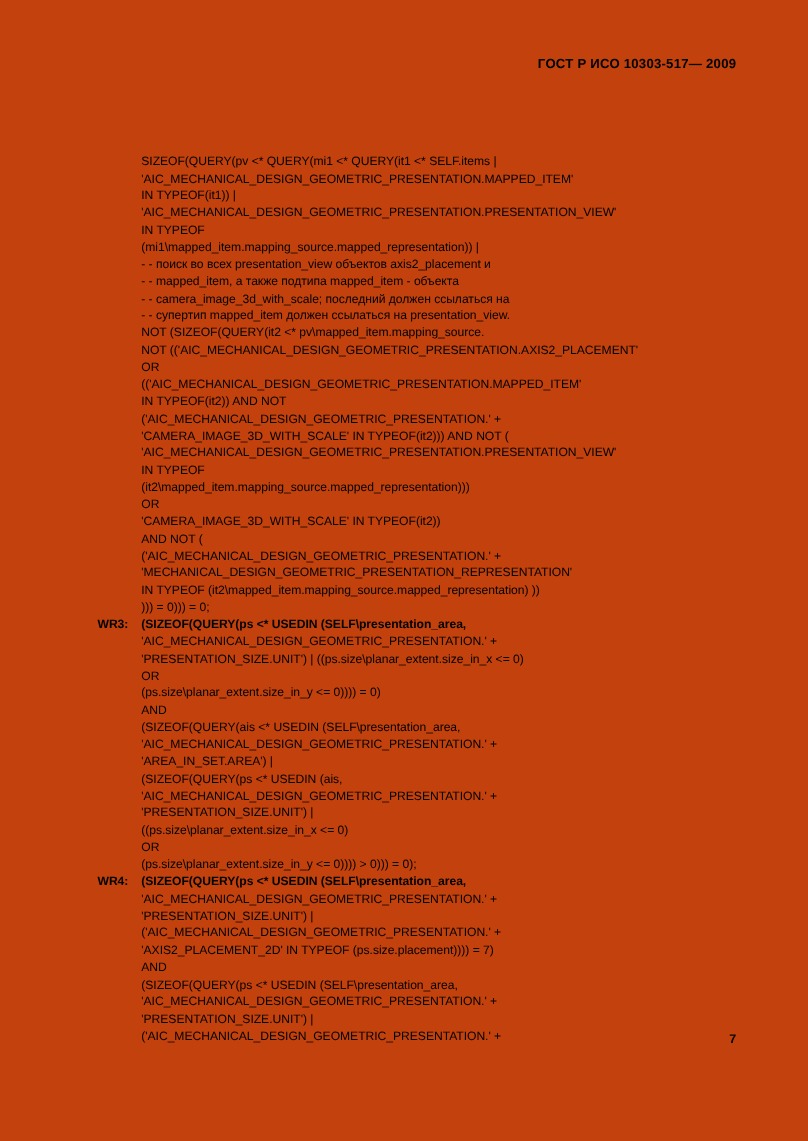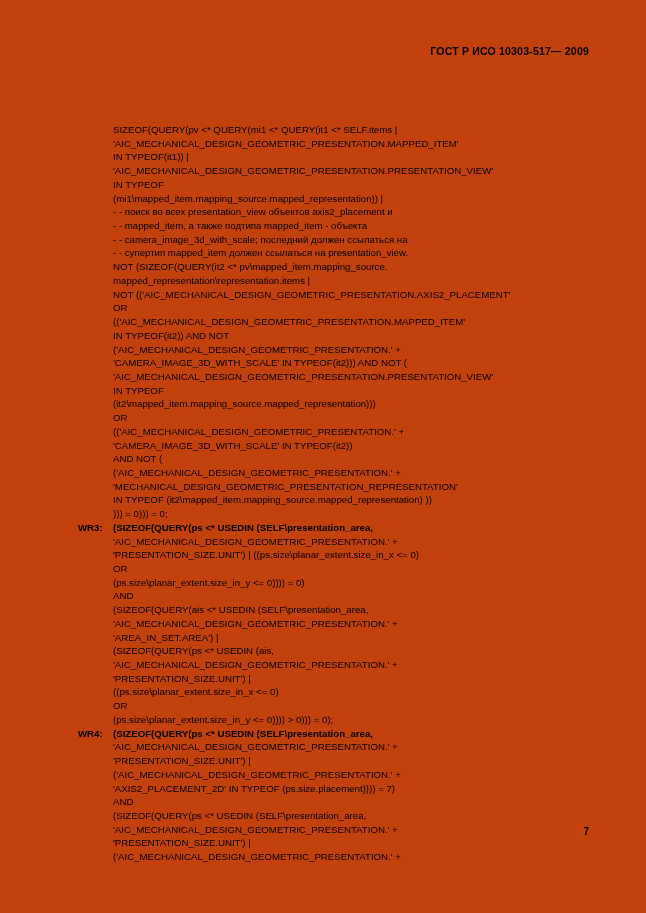--- a/index.html
+++ b/index.html
@@ -91,32 +91,30 @@
       <div class="line indent"><span class="code">'AIC_MECHANICAL_DESIGN_GEOMETRIC_PRESENTATION.MAPPED_ITEM'</span></div>
       <div class="line indent"><span class="code">IN TYPEOF(it1)) |</span></div>
       <div class="line indent"><span class="code">'AIC_MECHANICAL_DESIGN_GEOMETRIC_PRESENTATION.PRESENTATION_VIEW'</span></div>
       <div class="line indent"><span class="code">IN TYPEOF</span></div>
       <div class="line indent"><span class="code">(mi1\mapped_item.mapping_source.mapped_representation)) |</span></div>
       <div class="line indent"><span class="code">- - поиск во всех presentation_view объектов axis2_placement и</span></div>
       <div class="line indent"><span class="code">- - mapped_item, а также подтипа mapped_item - объекта</span></div>
       <div class="line indent"><span class="code">- - camera_image_3d_with_scale; последний должен ссылаться на</span></div>
       <div class="line indent"><span class="code">- - супертип mapped_item должен ссылаться на presentation_view.</span></div>
       <div class="line indent"><span class="code">NOT (SIZEOF(QUERY(it2 &lt;* pv\mapped_item.mapping_source.</span></div>
-      <div class="line indent"><span class="code">mapped_representation\representation.items |</span></div>
       <div class="line indent"><span class="code">NOT (('AIC_MECHANICAL_DESIGN_GEOMETRIC_PRESENTATION.AXIS2_PLACEMENT'</span></div>
       <div class="line indent"><span class="code">OR</span></div>
       <div class="line indent"><span class="code">(('AIC_MECHANICAL_DESIGN_GEOMETRIC_PRESENTATION.MAPPED_ITEM'</span></div>
       <div class="line indent"><span class="code">IN TYPEOF(it2)) AND NOT</span></div>
       <div class="line indent"><span class="code">('AIC_MECHANICAL_DESIGN_GEOMETRIC_PRESENTATION.' +</span></div>
       <div class="line indent"><span class="code">'CAMERA_IMAGE_3D_WITH_SCALE' IN TYPEOF(it2))) AND NOT (</span></div>
       <div class="line indent"><span class="code">'AIC_MECHANICAL_DESIGN_GEOMETRIC_PRESENTATION.PRESENTATION_VIEW'</span></div>
       <div class="line indent"><span class="code">IN TYPEOF</span></div>
       <div class="line indent"><span class="code">(it2\mapped_item.mapping_source.mapped_representation)))</span></div>
       <div class="line indent"><span class="code">OR</span></div>
-      <div class="line indent"><span class="code">(('AIC_MECHANICAL_DESIGN_GEOMETRIC_PRESENTATION.' +</span></div>
       <div class="line indent"><span class="code">'CAMERA_IMAGE_3D_WITH_SCALE' IN TYPEOF(it2))</span></div>
       <div class="line indent"><span class="code">AND NOT (</span></div>
       <div class="line indent"><span class="code">('AIC_MECHANICAL_DESIGN_GEOMETRIC_PRESENTATION.' +</span></div>
       <div class="line indent"><span class="code">'MECHANICAL_DESIGN_GEOMETRIC_PRESENTATION_REPRESENTATION'</span></div>
       <div class="line indent"><span class="code">IN TYPEOF (it2\mapped_item.mapping_source.mapped_representation) ))</span></div>
       <div class="line indent"><span class="code">))) = 0))) = 0;</span></div>
       <div class="line labeled"><span class="label">WR3:</span><span class="code">(SIZEOF(QUERY(ps &lt;* USEDIN (SELF\presentation_area,</span></div>
       <div class="line indent"><span class="code">'AIC_MECHANICAL_DESIGN_GEOMETRIC_PRESENTATION.' +</span></div>
       <div class="line indent"><span class="code">'PRESENTATION_SIZE.UNIT') | ((ps.size\planar_extent.size_in_x &lt;= 0)</span></div>
       <div class="line indent"><span class="code">OR</span></div>

